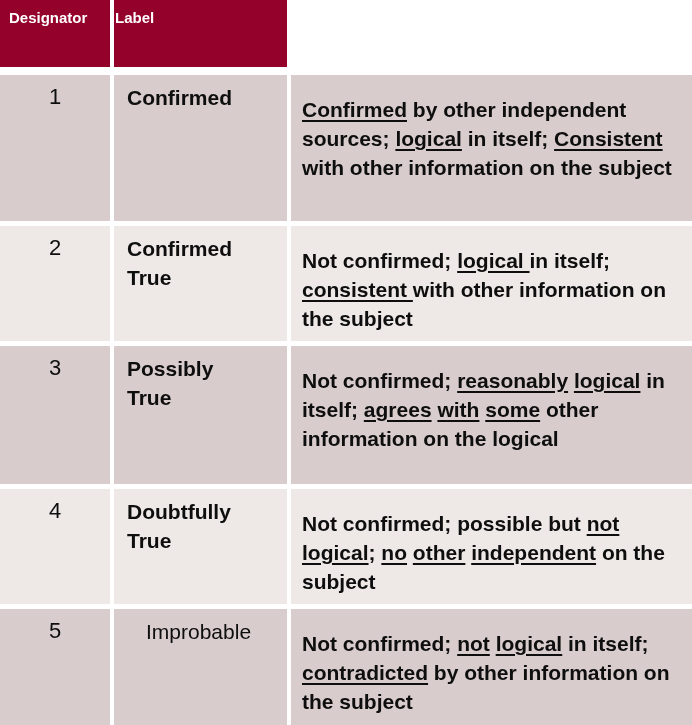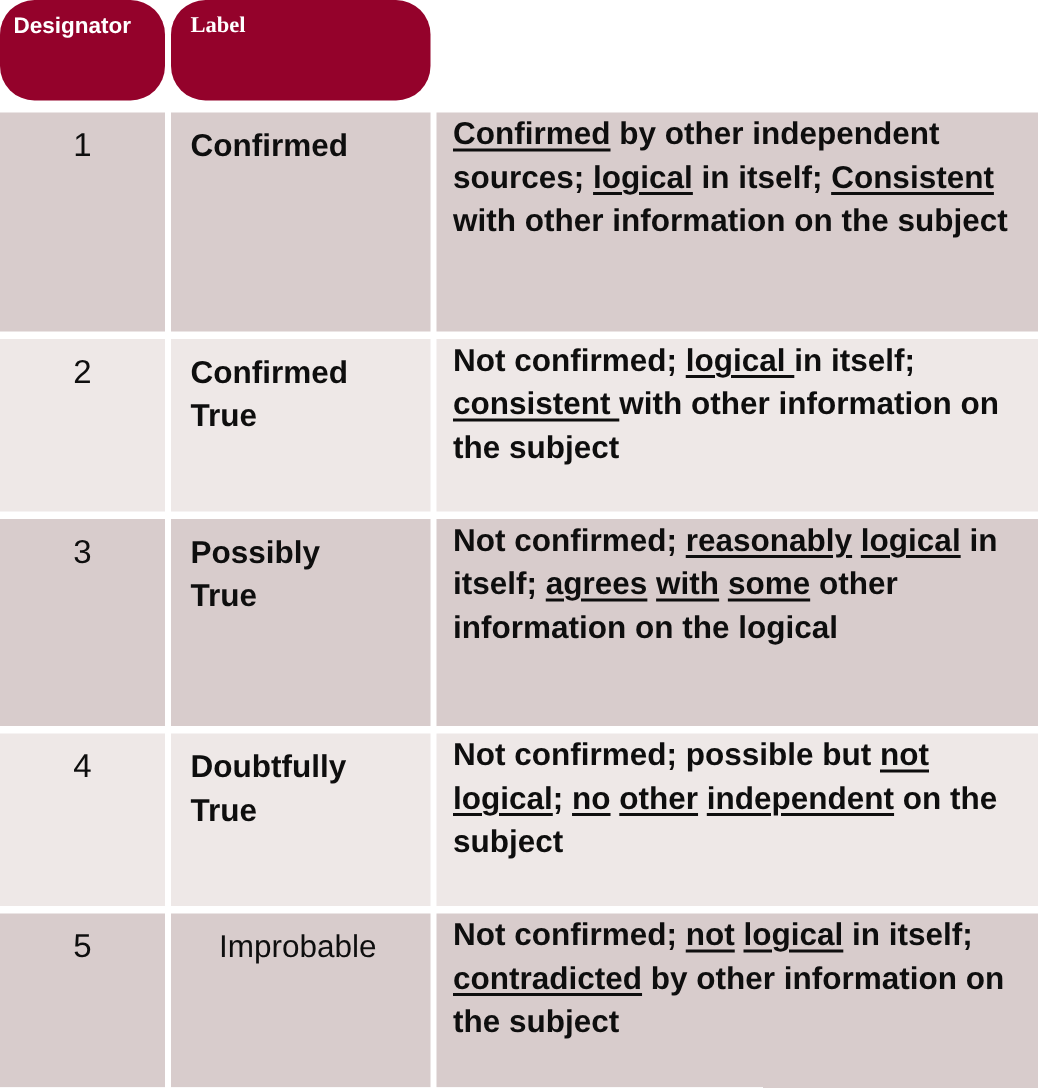--- a/index.html
+++ b/index.html
@@ -12,44 +12,43 @@
     display: grid;
     grid-template-columns: 110px 173px 1fr;
     column-gap: 4px;
   }
   .thead { margin-bottom: 8px; }
   .hcell {
     background: #94022B; color: #ffffff;
     height: 67px; box-sizing: border-box;
     font-size: 15px; font-weight: bold;
     padding: 9px 6px 0 9px;
-    border-radius: 23px;
   }
-  .hcell.c2, .hcell.c3 { padding-left: 13px; font-family: Liberation Serif, serif; }
+  .hcell.c2, .hcell.c3 { padding-left: 1px; }
   #tbody { display: flex; flex-direction: column; gap: 5px; }
   .brow .cell { box-sizing: border-box; overflow: hidden; }
   .brow.dark .cell { background: #D8CCCC; }
   .brow.light .cell { background: #EEE8E7; }
   .r0 .cell { height: 146px; }
   .r1 .cell { height: 115px; }
   .r2 .cell { height: 138px; }
   .r3 .cell { height: 115px; }
   .r4 .cell { height: 116px; }
   .num {
     font-size: 22px; line-height: 28px; text-align: center;
     padding-top: 8px; font-weight: normal;
   }
   .lab {
     font-size: 21px; line-height: 29px; font-weight: bold;
     padding: 8px 6px 0 13px; white-space: pre-line;
   }
   .lab.regular { font-weight: normal; padding-left: 32px; }
   .exp {
     font-size: 21px; line-height: 29px; font-weight: bold;
-    padding: 0 8px 0 11px;
+    padding: 20px 8px 0 11px;
   }
   .u {
     text-decoration: underline;
     text-decoration-thickness: 2px;
     text-underline-offset: 3px;
   }
 </style>
 </head>
 <body>
 

